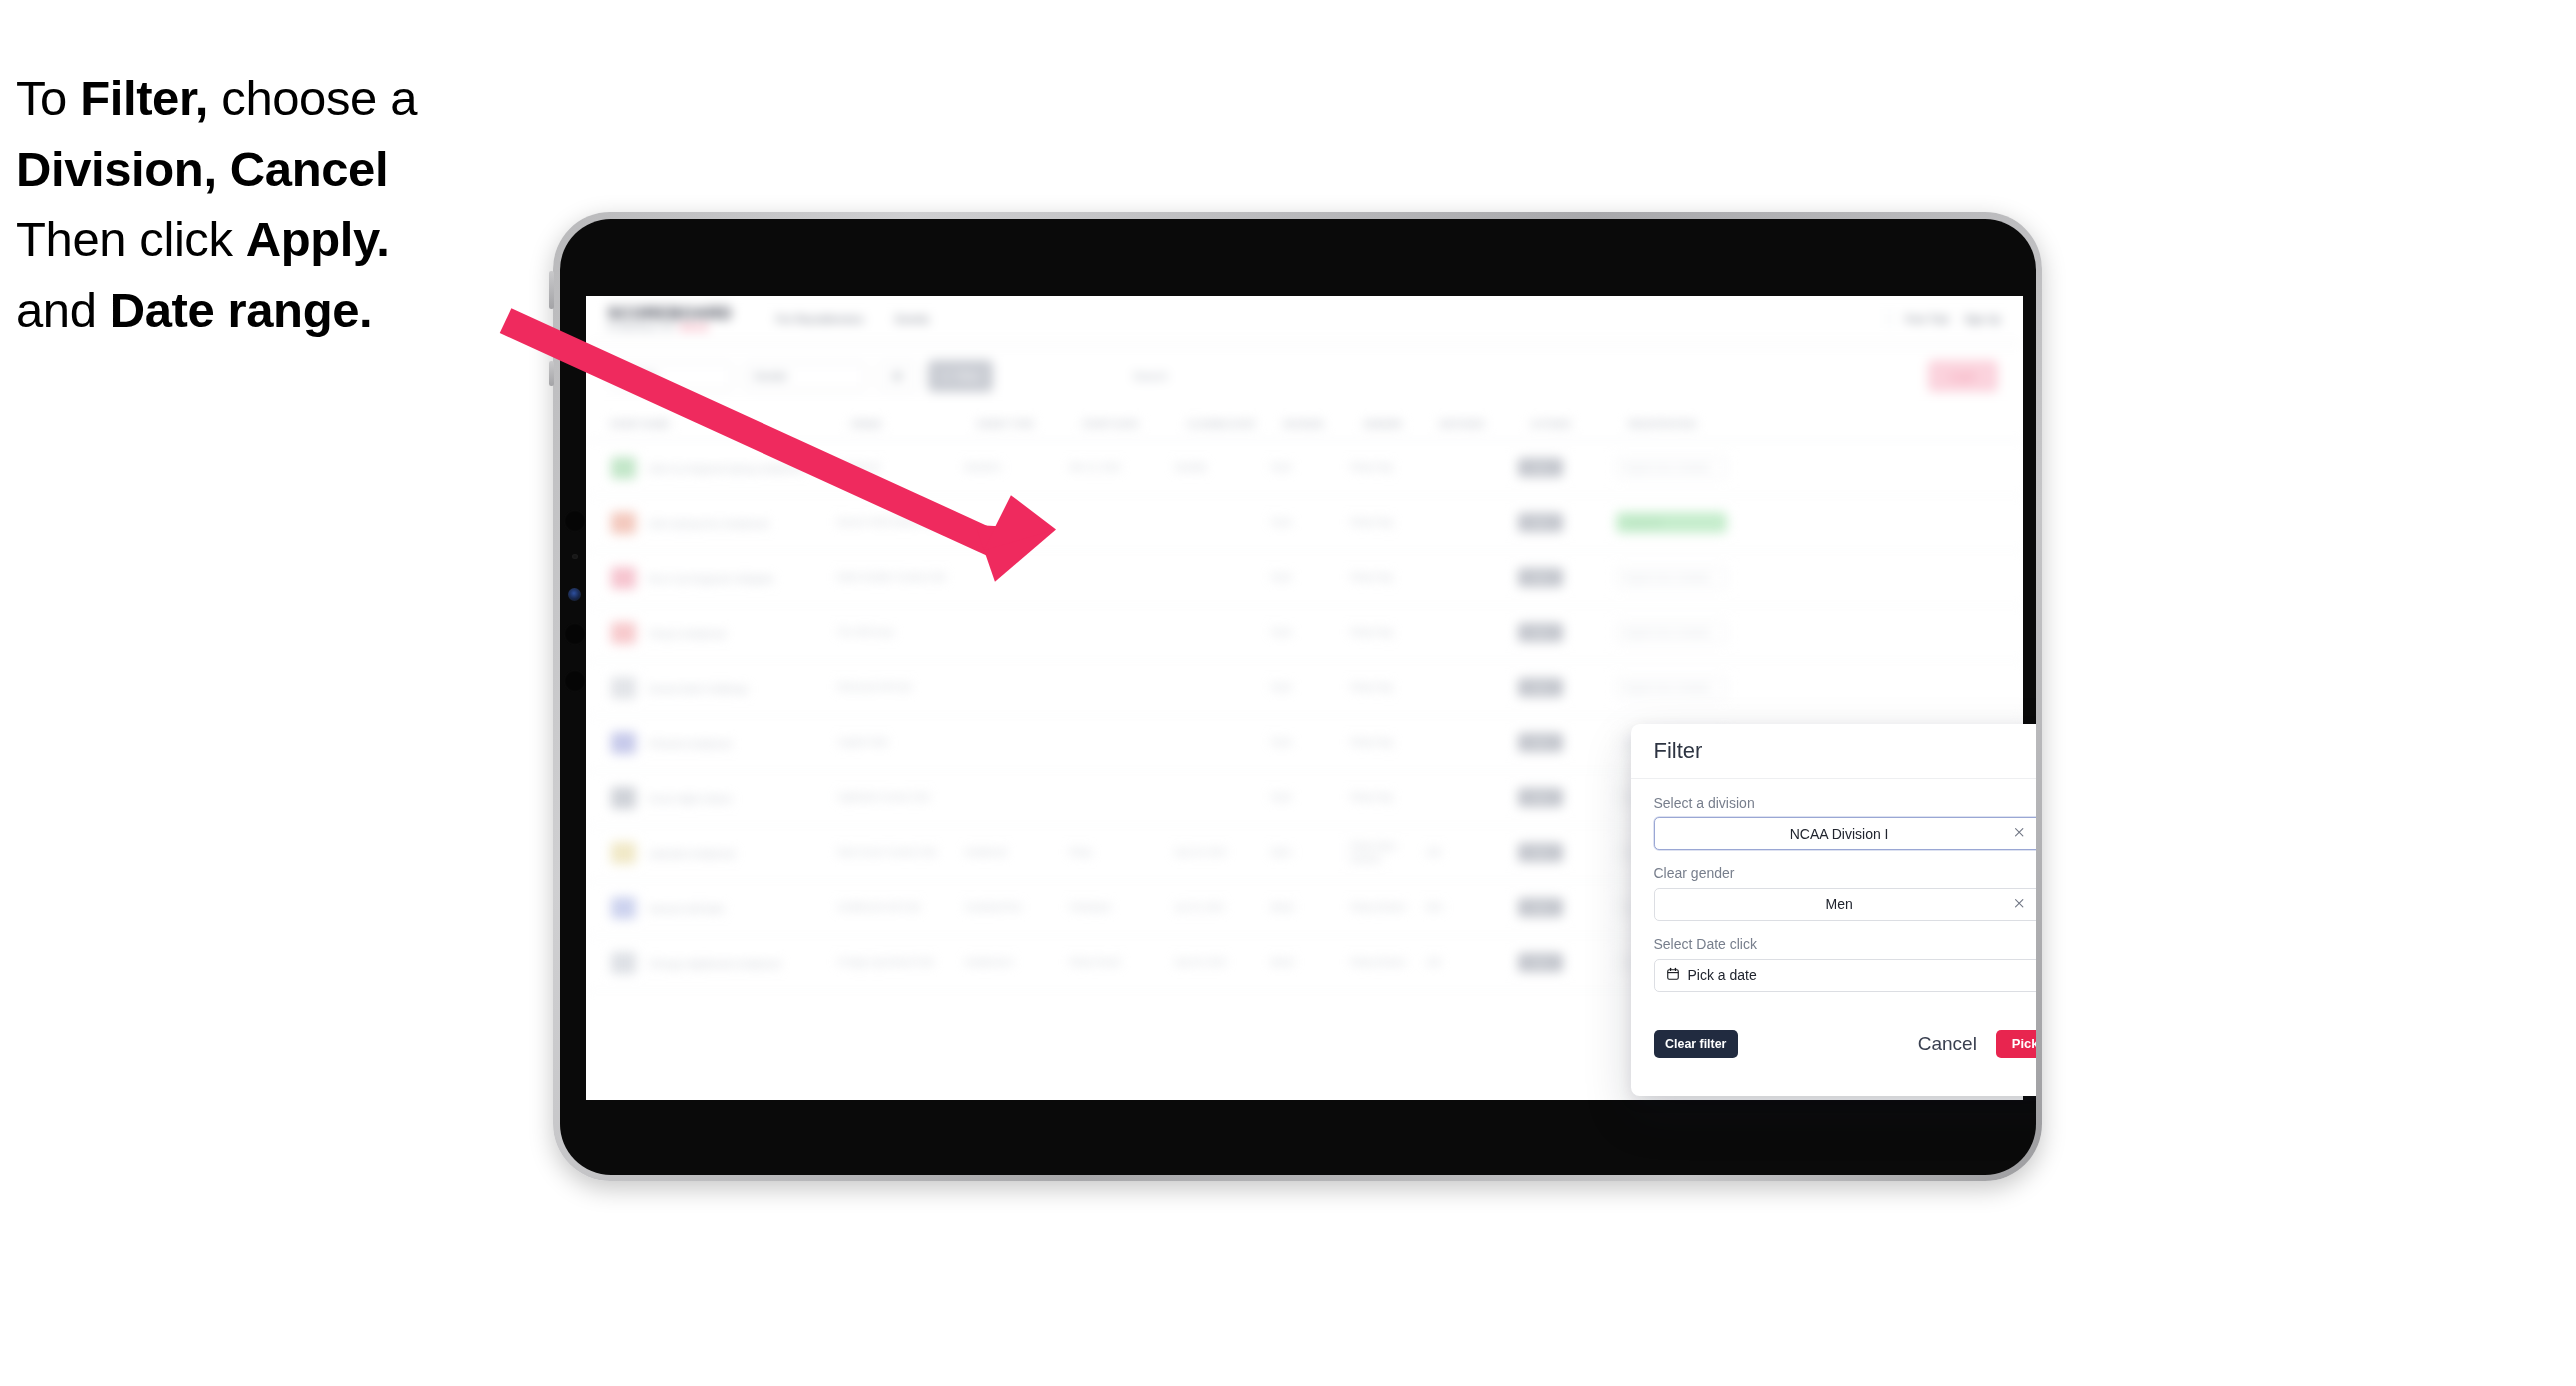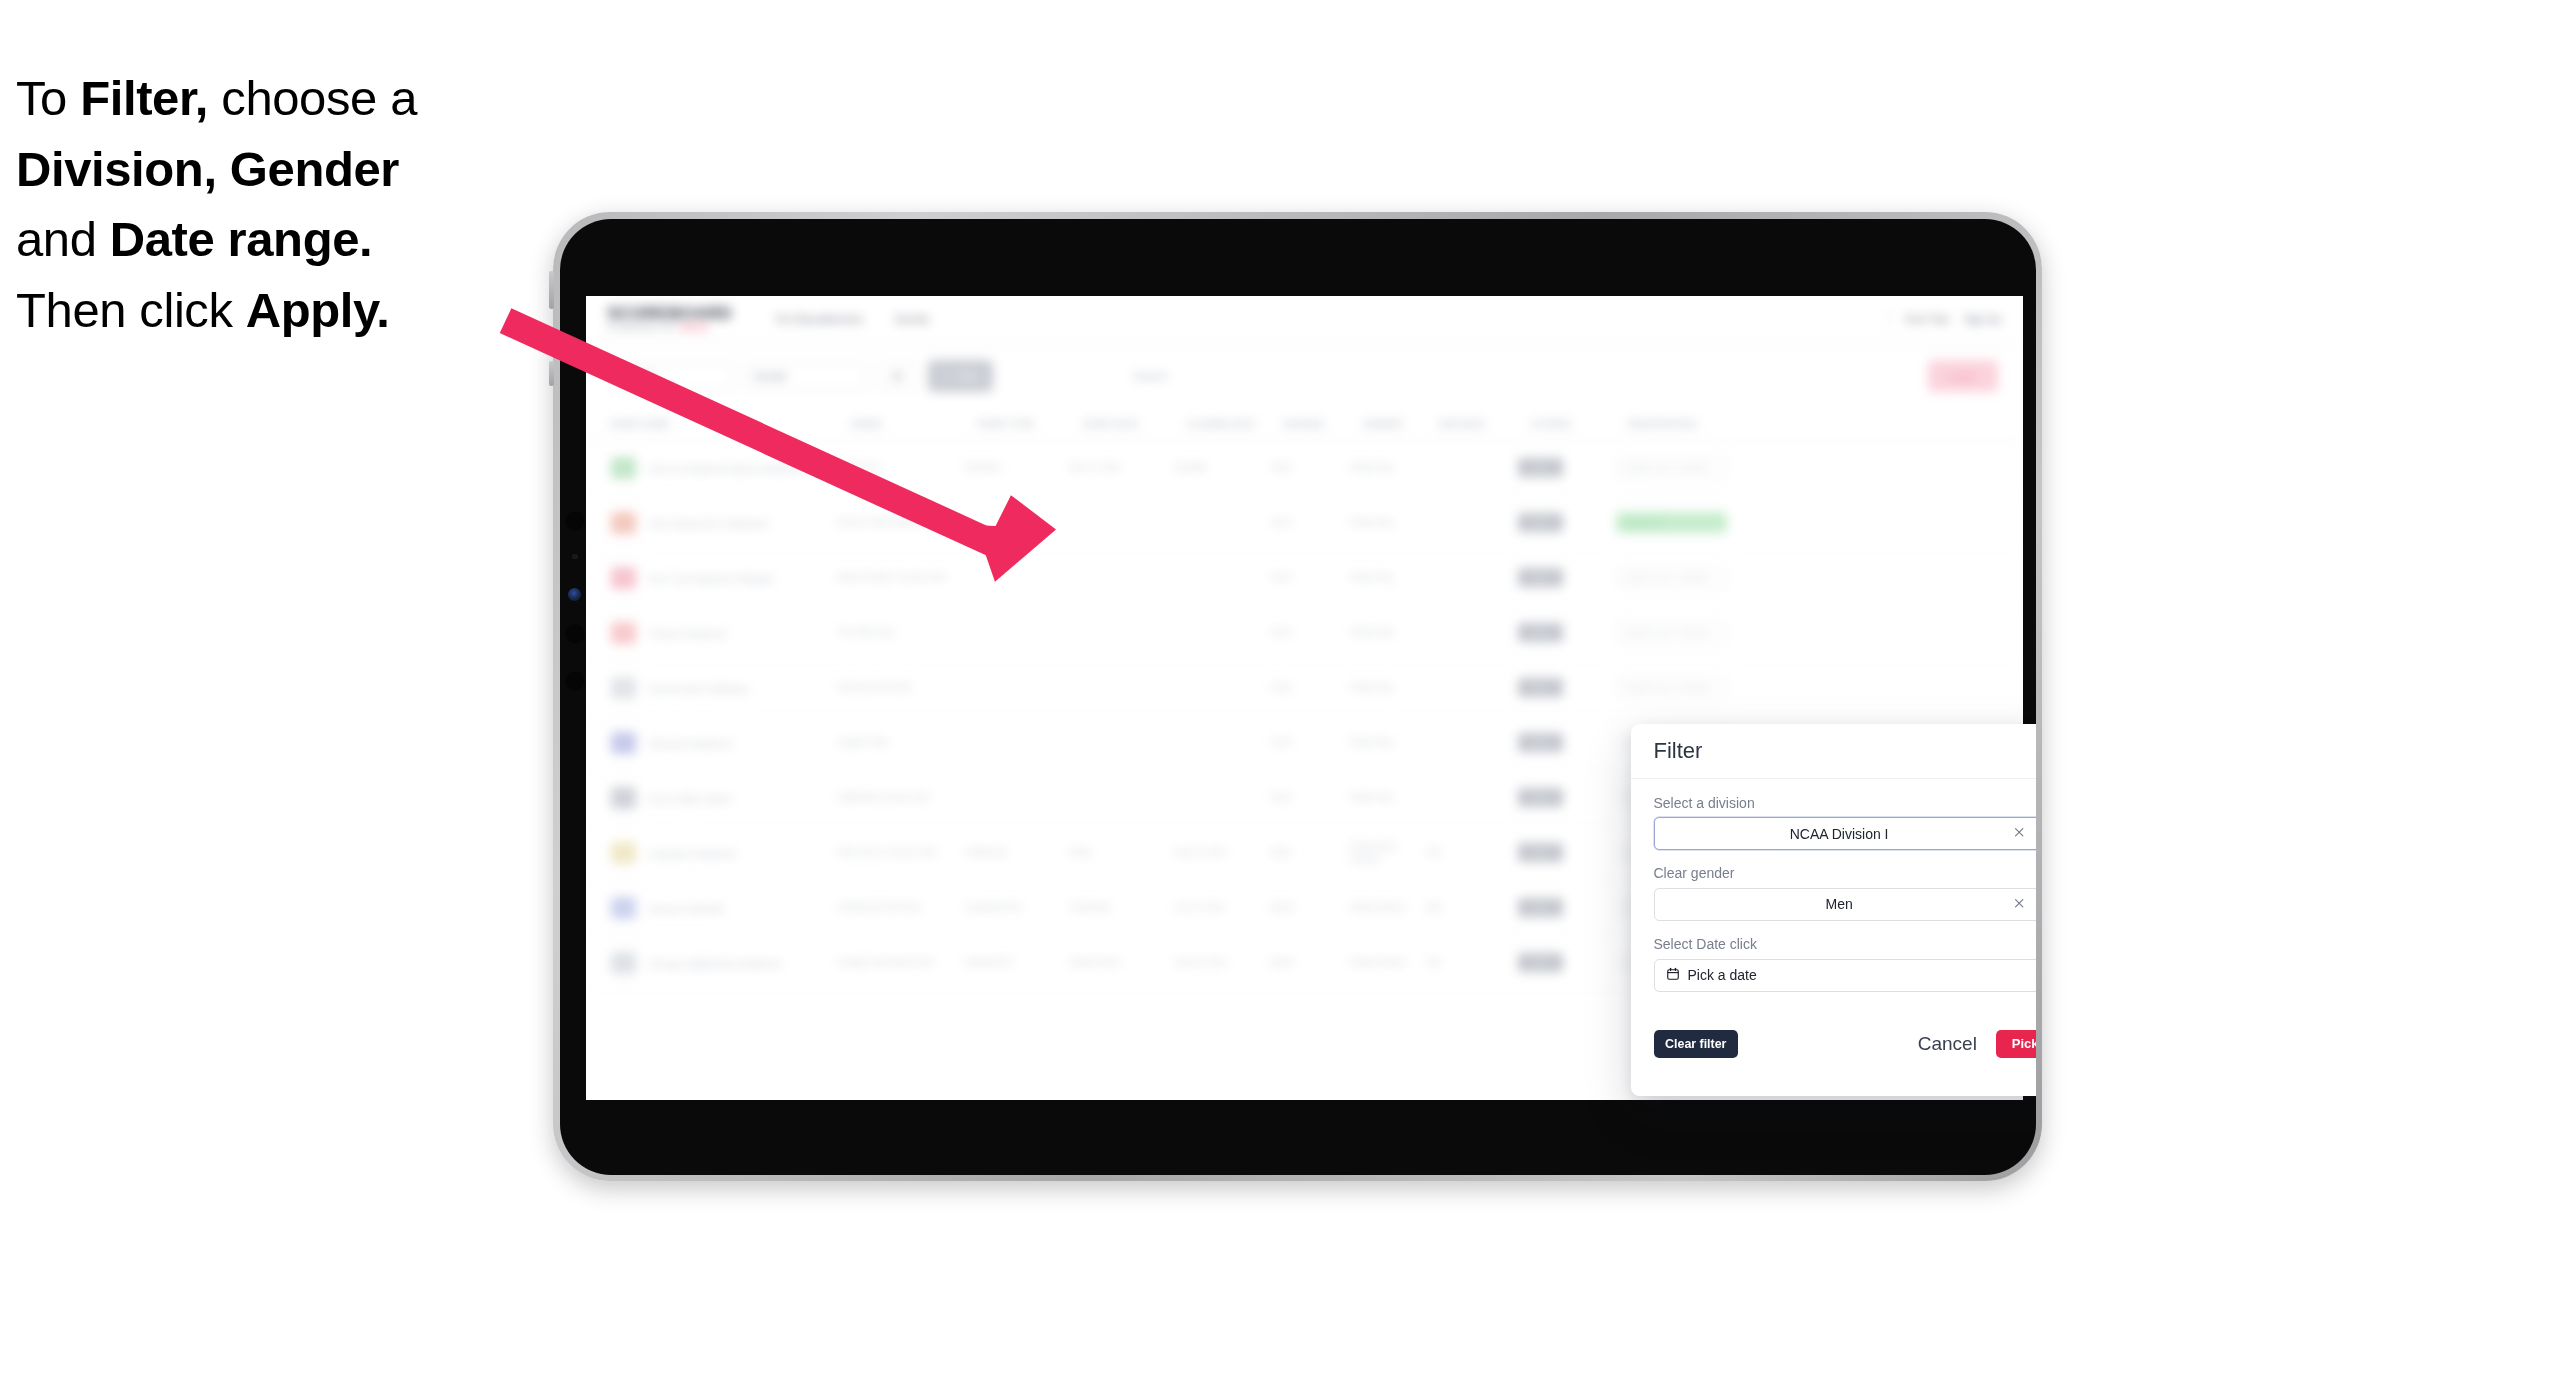--- a/index.html
+++ b/index.html
@@ -324,23 +324,23 @@
     z-index: 90;
   }
 </style>
 </head>
 <body>
 
 <div id="stage">
 
   <div id="caption">
     <div class="line"><span>To </span><b>Filter,</b><span> choose a</span></div>
-    <div class="line"><b>Division, Gender</b></div>
+    <div class="line"><b>Division, Cancel</b></div>
+    <div class="line"><span>Then click </span><b>Apply.</b></div>
     <div class="line"><span>and </span><b>Date range.</b></div>
-    <div class="line"><span>Then click </span><b>Apply.</b></div>
   </div>
 
   <div id="tablet">
     <div id="tablet-screen">
 
       <div class="lens big" style="left:4.4px; top:291px;"></div>
       <div class="lens dot" style="left:12.4px; top:335px;"></div>
       <div class="lens flash" style="left:8.7px; top:369px;"></div>
       <div class="lens big" style="left:4.4px; top:404px;"></div>
       <div class="lens big" style="left:4.4px; top:451px;"></div>

